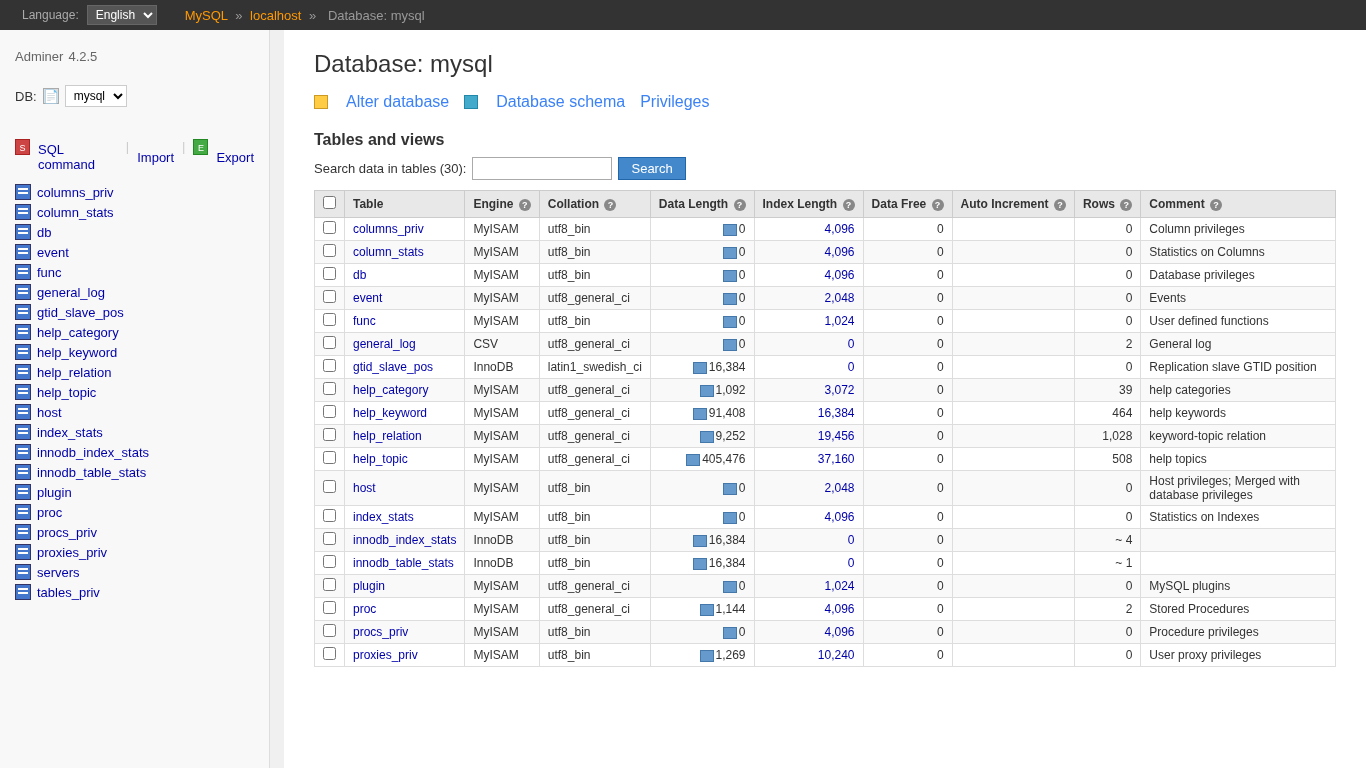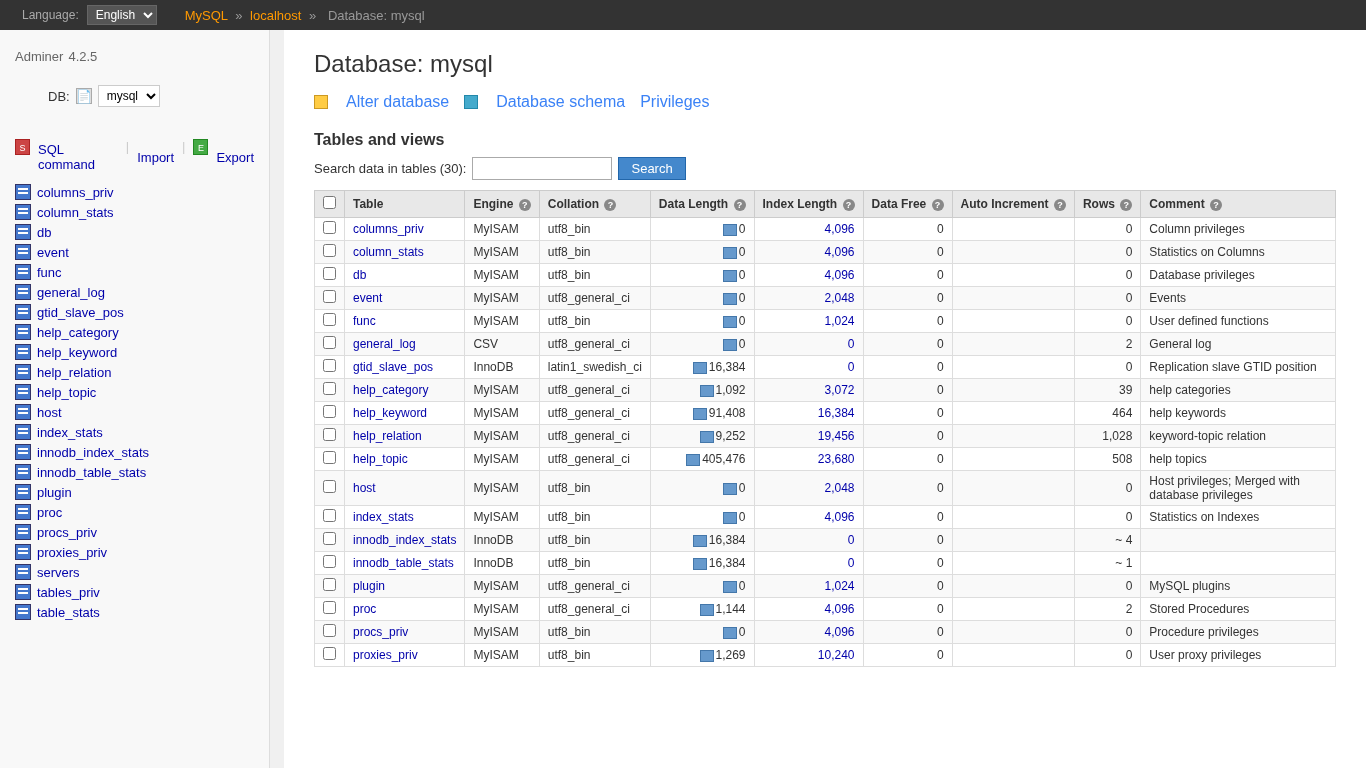--- a/index.html
+++ b/index.html
@@ -49,21 +49,20 @@
       padding: 5px 15px 15px;
       color: #333;
     }
     #sidebar .app-title span { font-size: 13px; font-weight: normal; color: #666; }
     #sidebar .db-row {
       display: flex;
       align-items: center;
       gap: 6px;
       padding: 4px 15px 10px;
       font-size: 13px;
-      margin-left: 33px;
     }
     #sidebar .db-row select {
       border: 1px solid #ccc;
       padding: 2px 4px;
       font-size: 12px;
       background: #fff;
     }
     #sidebar .actions {
       display: flex;
       align-items: center;
@@ -291,24 +290,20 @@
           <a href="#">proxies_priv</a>
         </li>
         <li>
           <span class="table-icon"></span>
           <a href="#">servers</a>
         </li>
         <li>
           <span class="table-icon"></span>
           <a href="#">tables_priv</a>
         </li>
-        <li>
-          <span class="table-icon"></span>
-          <a href="#">table_stats</a>
-        </li>
       </ul>
   </div>
 
   <div id="main">
     <h1>Database: mysql</h1>
 
     <div class="db-actions">
       <span style="display:inline-block;width:14px;height:14px;background:#ffcc44;border:1px solid #cc9922;vertical-align:middle;margin-right:3px;"></span>
       <a>Alter database</a>
       <span style="display:inline-block;width:14px;height:14px;background:#44aacc;border:1px solid #2288aa;vertical-align:middle;margin-right:3px;"></span>
@@ -553,21 +548,21 @@
       <input type="checkbox" style="">
     </td>
     <td>
       <a href="#">help_topic</a>
     </td>
     <td>MyISAM</td>
     <td>utf8_general_ci</td>
     <td class="num">
       <span class="data-icon"></span>405,476
     </td>
-    <td class="num"><a href="#" style="color:#00a;">23,680</a></td>
+    <td class="num"><a href="#" style="color:#00a;">37,160</a></td>
     <td class="num">0</td>
     <td class="num"></td>
     <td class="num">508</td>
     <td>help topics</td>
   </tr>
           <tr>
     <td class="checkbox-col">
       <input type="checkbox" style="">
     </td>
     <td>

